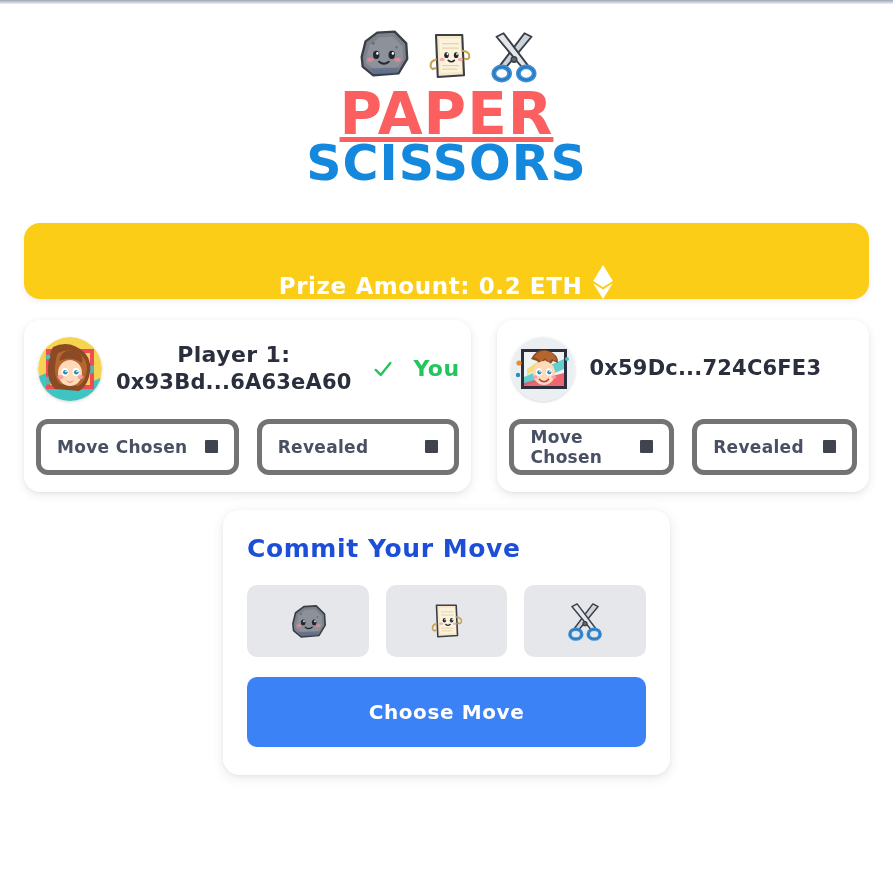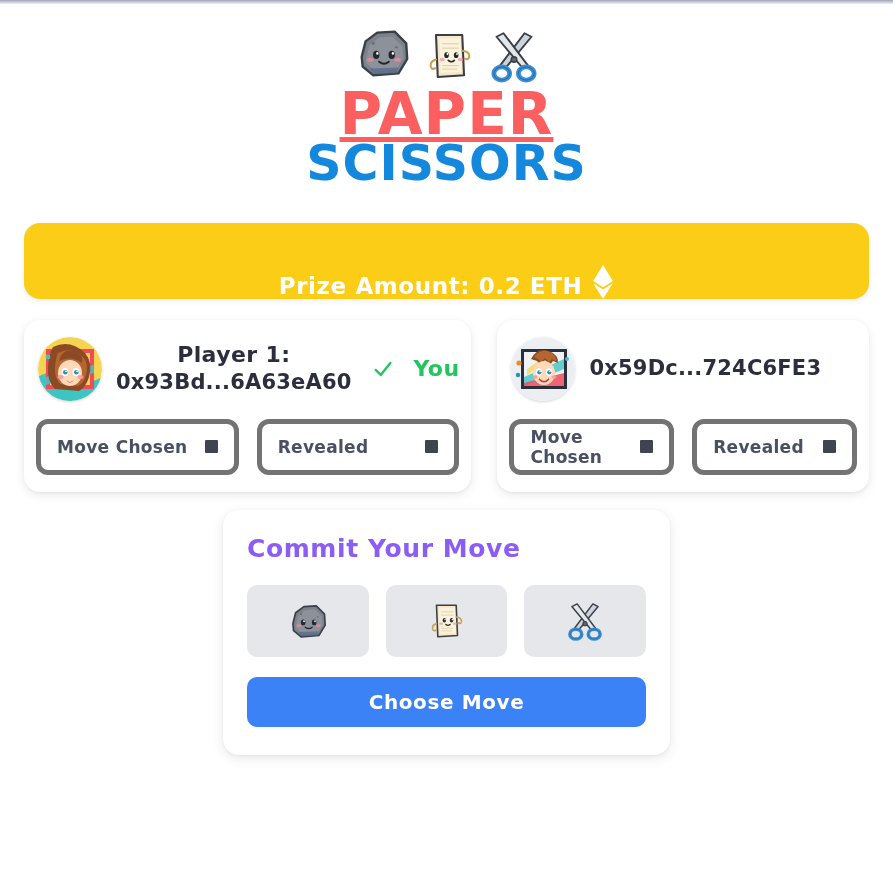--- a/index.html
+++ b/index.html
@@ -186,42 +186,42 @@
   .commit-card {
     width: 447px;
     background: #ffffff;
     border-radius: 16px;
     box-shadow: 0 3px 12px rgba(60,64,90,0.12), 0 1px 3px rgba(60,64,90,0.06);
     padding: 24px 24px 28px 24px;
   }
   .commit-title {
     font-size: 25px;
     font-weight: bold;
-    color: #8b5cf6;
+    color: #1d4ed8;
     letter-spacing: 0.6px;
   }
   .move-grid {
     margin-top: 22px;
     display: flex;
     gap: 17px;
   }
   .move-tile {
     flex: 1;
     height: 72px;
     background: #e5e7eb;
     border-radius: 10px;
     display: flex;
     align-items: center;
     justify-content: center;
   }
 
   .choose-btn {
     margin-top: 20px;
     width: 100%;
-    height: 50px;
+    height: 70px;
     background: #3b82f6;
     border: none;
     border-radius: 10px;
     color: #ffffff;
     font-family: "DejaVu Sans", sans-serif;
     font-size: 20px;
     font-weight: bold;
     letter-spacing: 0.6px;
     cursor: pointer;
   }

